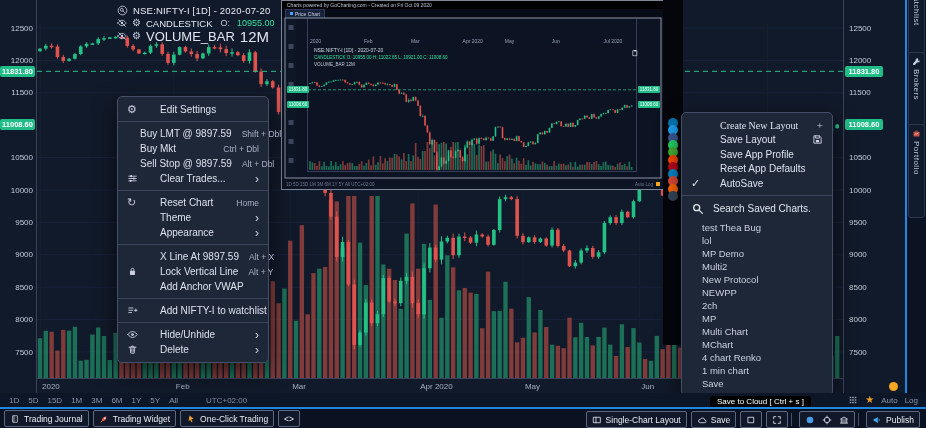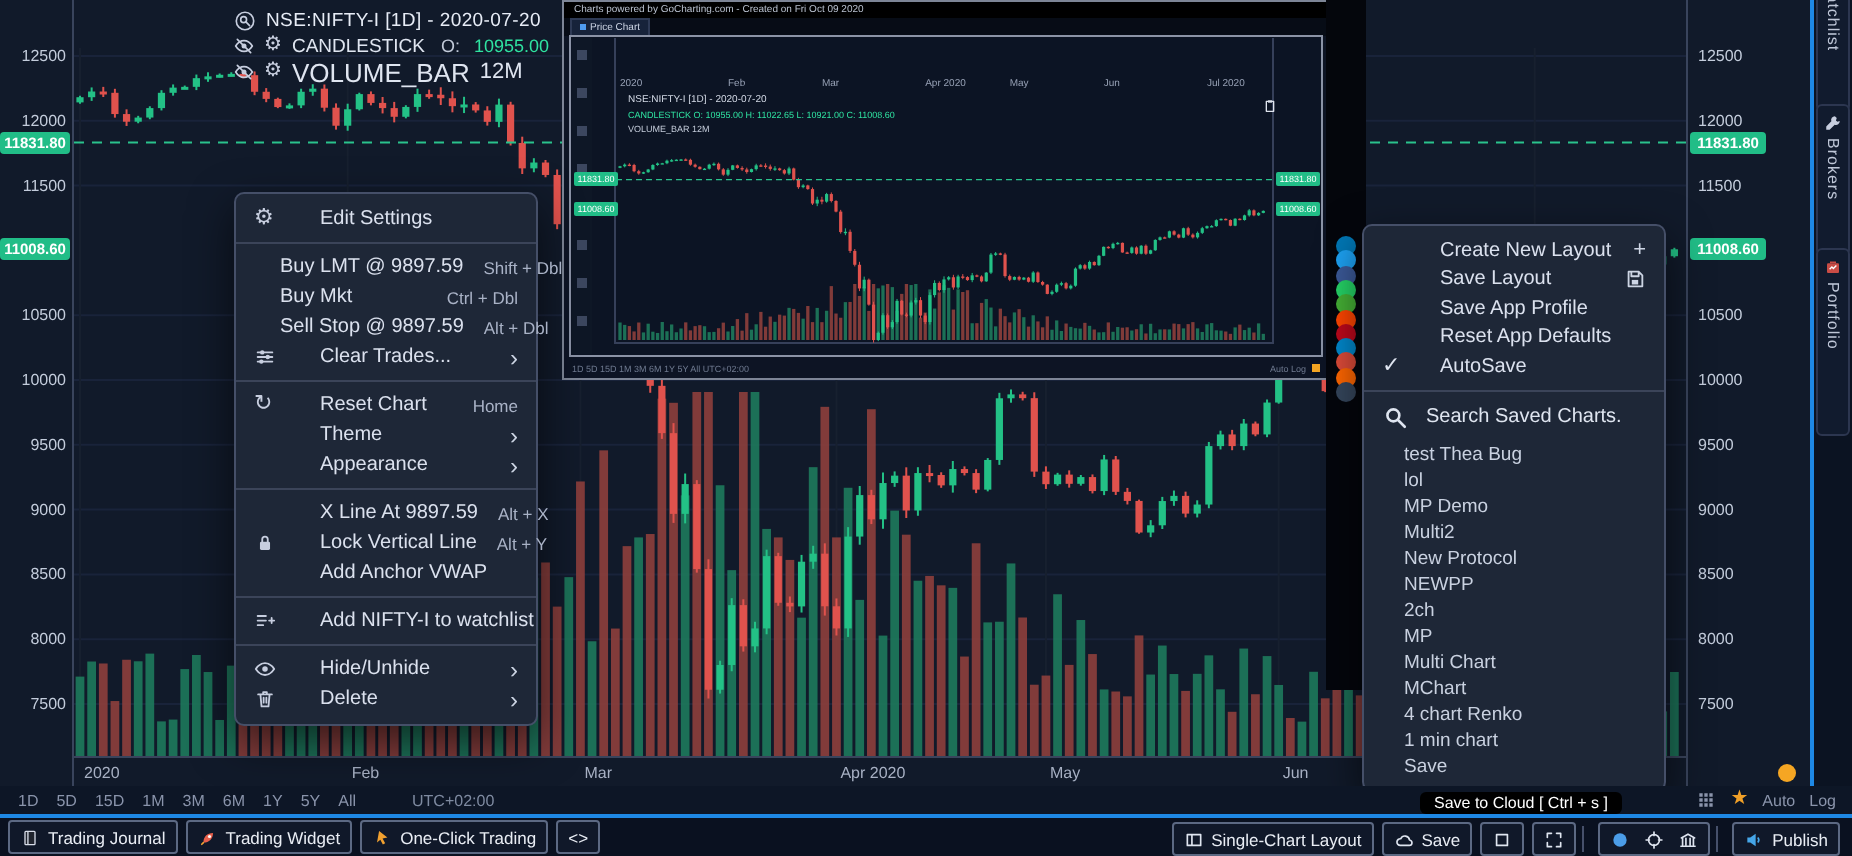--- a/index.html
+++ b/index.html
@@ -595,21 +595,21 @@
               <path d="M2 12s4-6.5 10-6.5S22 12 22 12s-4 6.5-10 6.5S2 12 2 12z" fill="none" stroke="#c7cedf" stroke-width="2" stroke-linecap="round" stroke-linejoin="round"></path>
               <circle cx="12" cy="12" r="3" fill="#c7cedf"></circle>
               <path d="M4 4l16 16" fill="none" stroke="#c7cedf" stroke-width="2" stroke-linecap="round" stroke-linejoin="round"></path>
             </svg>
           </span>
         </span>
       <span class="icn tglyph" id="lg-ic5">
           <span class="icn" style="font-size: 10px; color: rgb(199, 206, 223);">⚙</span>
         </span>
       <span class="lg-name" style="font-size:13px">VOLUME_BAR</span>
-      <span class="lg-name" style="font-size:11px">12M</span>
+      <span class="lg-name" style="font-size:15px">12M</span>
     </div>
   </div>
 
   <div class="pl abs" style="left:0;top:66px;width:35px">11831.80</div>
   <div class="pl abs" style="left:0;top:119px;width:35px">11008.60</div>
   <div class="pl abs" style="left:845px;top:66px;width:38px">11831.80</div>
   <div class="pl abs" style="left:845px;top:119px;width:38px">11008.60</div>
 
   <div id="ctxmenu" class="menu abs" style="left:117px;top:96px;width:150px">
       <div class="mi">
@@ -1201,21 +1201,21 @@
       <span class="shdot" style="top: 147.2px; background: rgb(69, 176, 53);"></span>
       <span class="shdot" style="top: 154.5px; background: rgb(255, 69, 0);"></span>
       <span class="shdot" style="top: 161.8px; background: rgb(189, 8, 28);"></span>
       <span class="shdot" style="top: 169.1px; background: rgb(0, 136, 204);"></span>
       <span class="shdot" style="top: 176.4px; background: rgb(221, 75, 57);"></span>
       <span class="shdot" style="top: 183.7px; background: rgb(255, 102, 0);"></span>
       <span class="shdot" style="top: 191px; background: rgb(53, 70, 92);"></span>
     </div>
 
   <div id="laymenu" class="menu abs" style="left:681px;top:112px;width:150px">
-      <div class="mi" style="height: 14.5px;">
+      <div class="mi" style="height: 14.5px; font-family: Liberation Serif, serif;">
         <span class="gut" style="width: 16px;"></span>
         <span class="lab">Create New Layout</span>
         <span class="icn" style="font-size: 11px; color: rgb(205, 213, 228);">+</span>
       </div>
       <div class="mi" style="height: 14.5px;">
         <span class="gut" style="width: 16px;"></span>
         <span class="lab">Save Layout</span>
         <span class="icn">
           <svg width="11" height="11" viewBox="0 0 24 24">
             <path d="M5 4h11l4 4v12H5zM8 4v5h8V4" fill="none" stroke="#cdd5e4" stroke-width="2" stroke-linecap="round" stroke-linejoin="round"></path>

